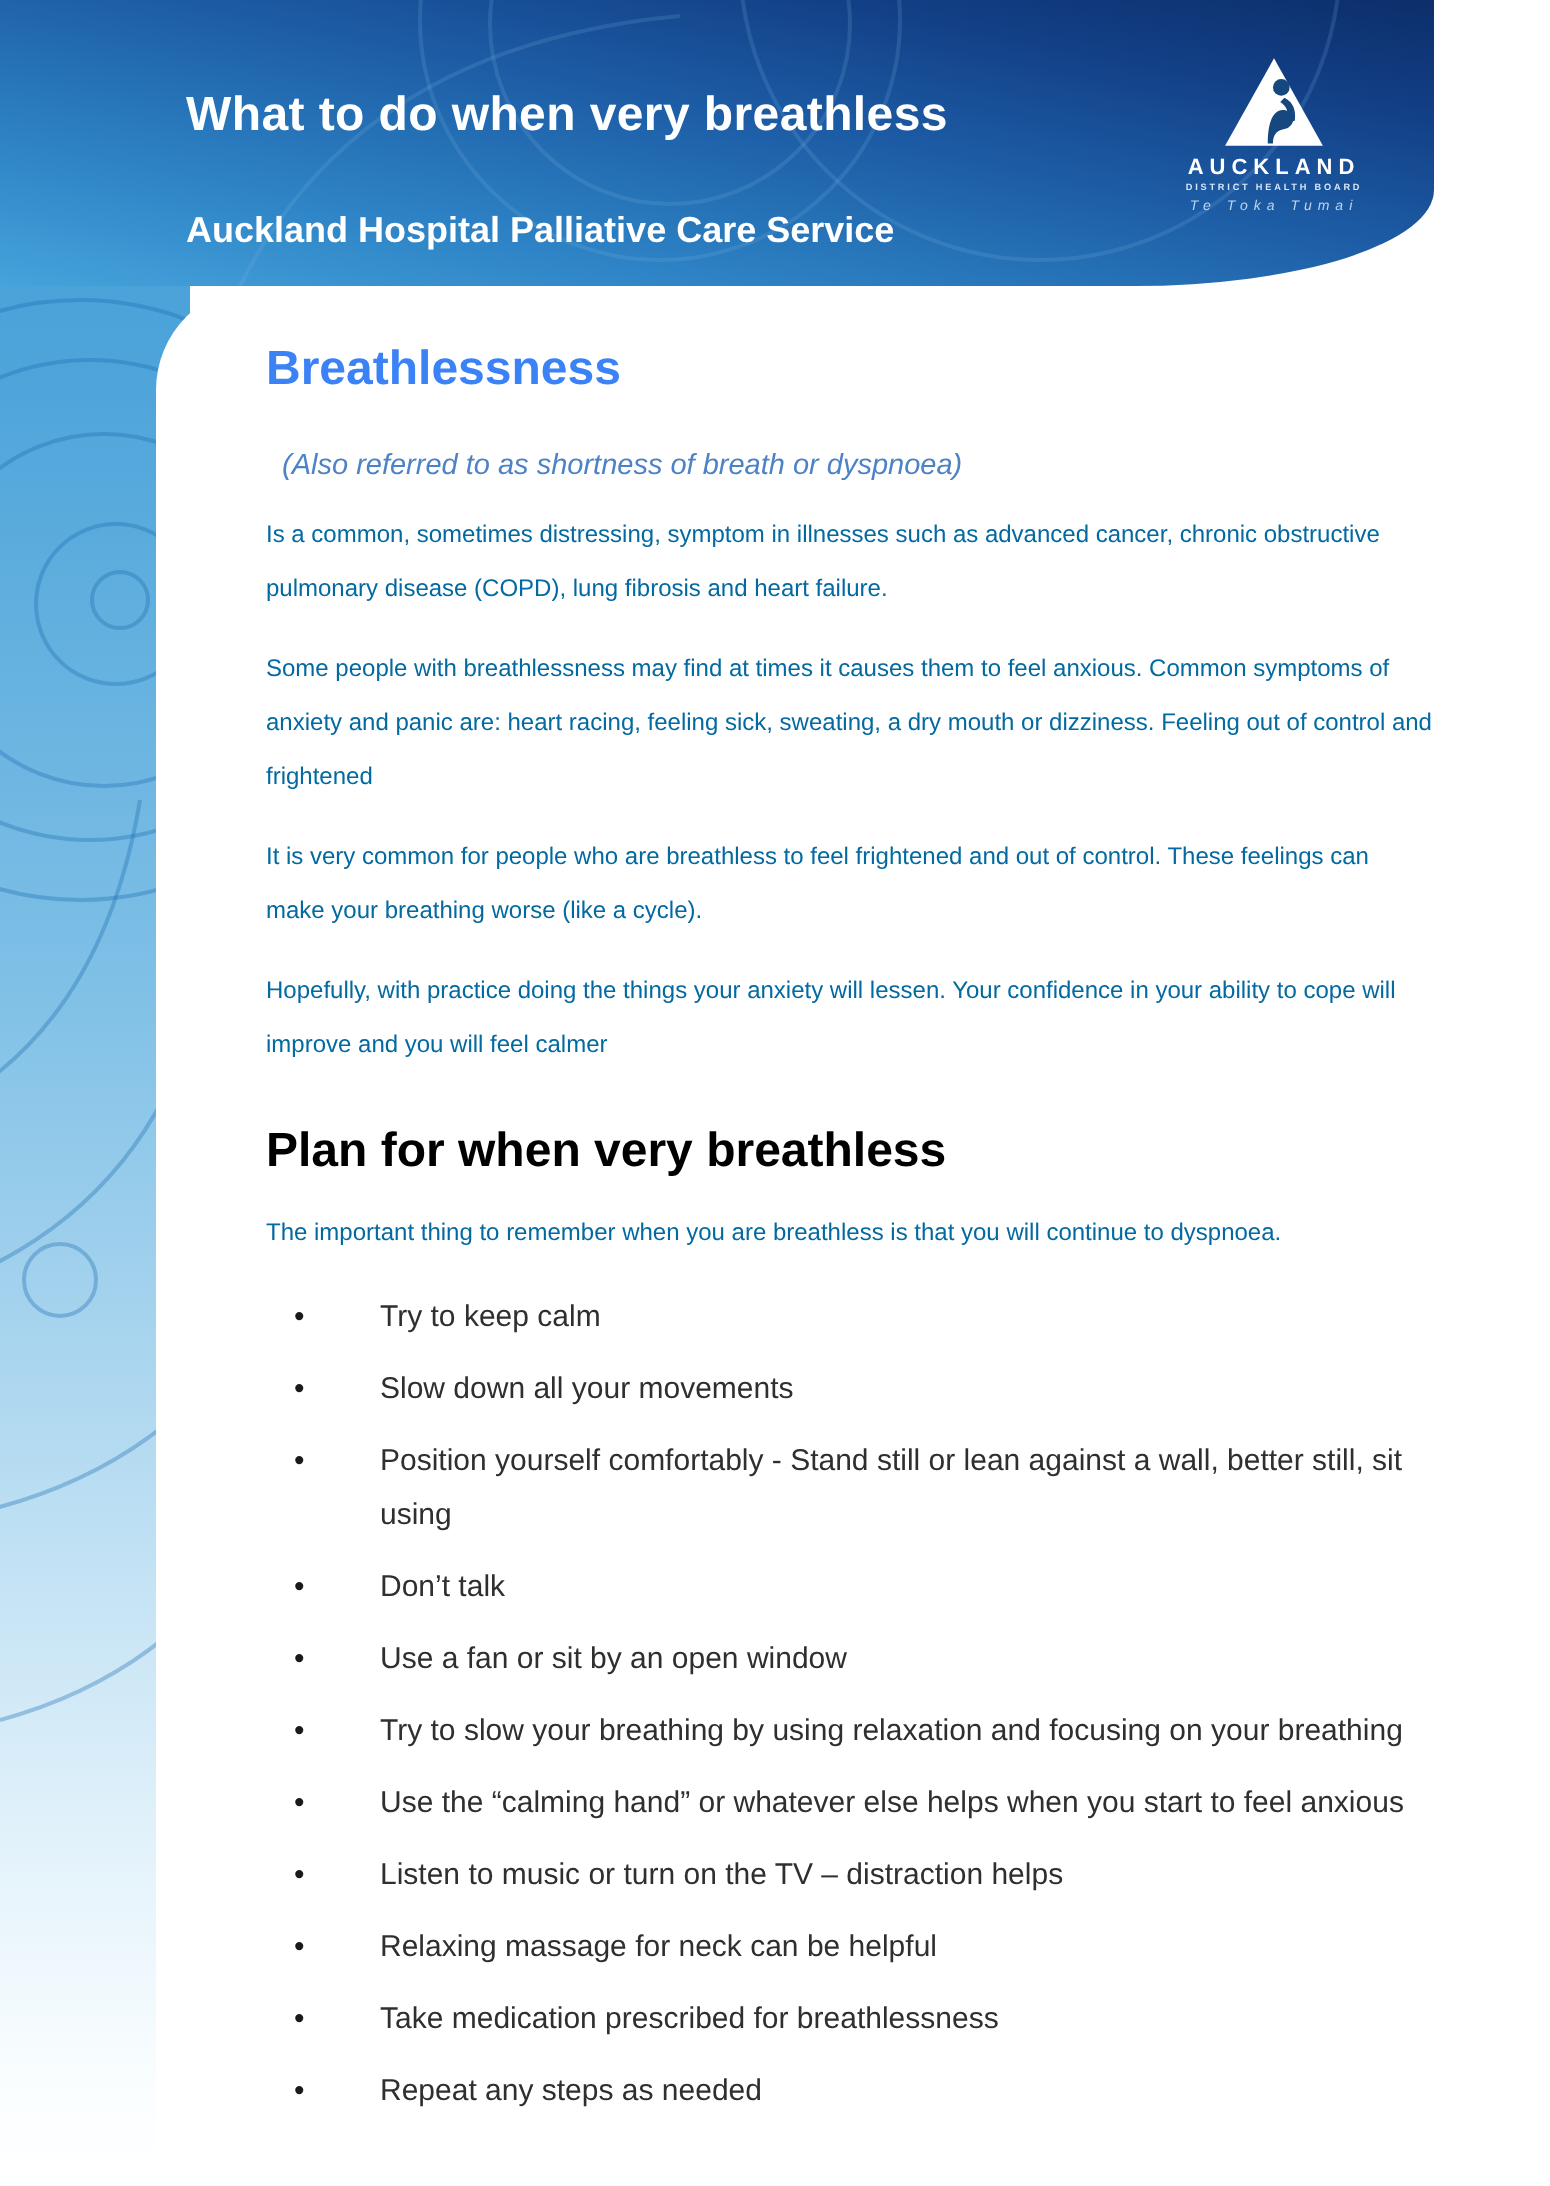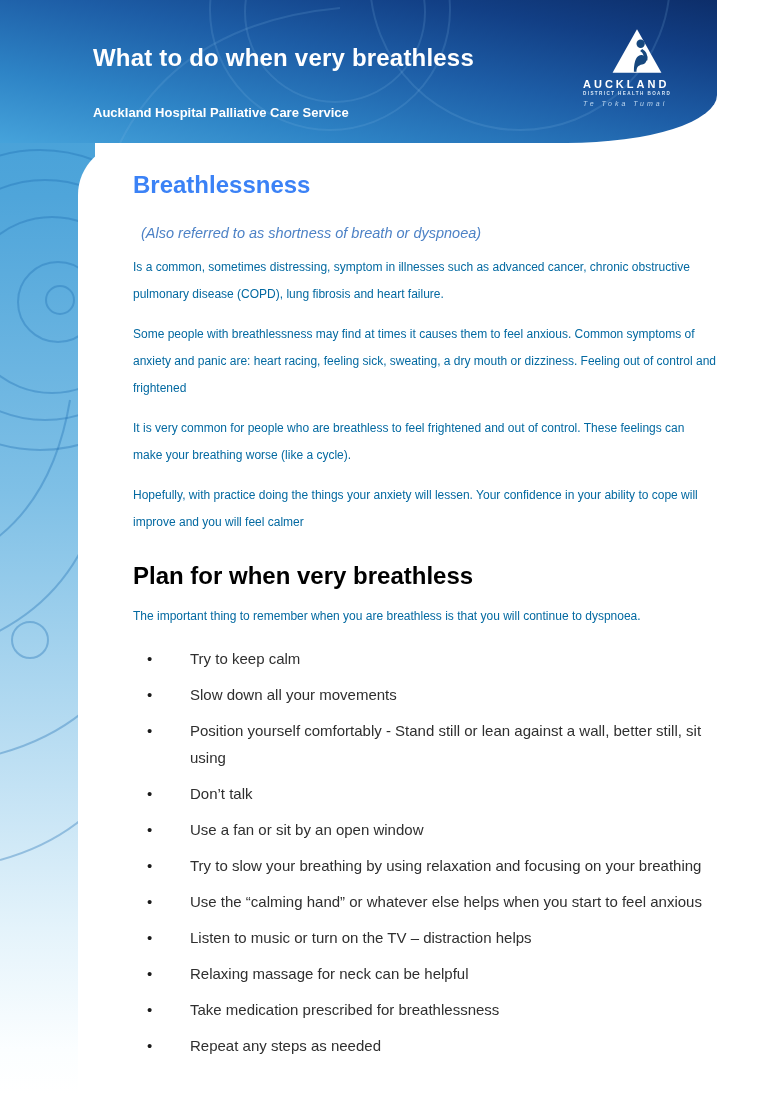--- a/index.html
+++ b/index.html
@@ -20,22 +20,22 @@
   }
   svg.koru{position:absolute;left:0;top:0;pointer-events:none;}
   
   .content-panel{
     position:absolute;left:78px;top:143px;right:0;bottom:0;background:#ffffff;
     border-top-left-radius:52px;
     padding:28px 58px 0 55px;box-sizing:border-box;
   }
   .header-text{position:absolute;left:93px;top:44px;color:#ffffff;}
   .header-text .title{font-size:24px;font-weight:bold;margin:0;letter-spacing:.2px;}
-  .header-text .subtitle{font-size:13px;font-weight:bold;margin:33px 0 0 0;}
-  .logo{position:absolute;right:26px;top:28px;width:108px;text-align:left;color:#ffffff;}
+  .header-text .subtitle{font-size:18px;font-weight:bold;margin:33px 0 0 0;}
+  .logo{position:absolute;right:26px;top:28px;width:108px;text-align:center;color:#ffffff;}
   .logo .tri{display:block;margin:0 auto 4px auto;}
   .logo .org{font-size:11px;font-weight:bold;letter-spacing:3px;line-height:12px;}
   .logo .org-sub{font-size:4.6px;font-weight:bold;letter-spacing:1.4px;line-height:7px;color:#d7e6f6;}
   .logo .tagline{font-size:7px;font-style:italic;letter-spacing:3px;margin-top:3px;color:#bcd6ef;}
   .sec-heading{font-size:24px;font-weight:bold;margin:0;}
   .h-navy{color:#3b82f6;}
   .h-blue{color:#000000;margin-top:26px;}
   .note{font-size:14.5px;font-style:italic;color:#4d82c6;margin:26px 0 0 8px;}
   .body-p{font-size:12px;line-height:27px;color:#0369a1;margin:13px 0 0 0;}
   ul.plan{list-style:none;margin:15px 0 0 0;padding:0 0 0 14px;}

